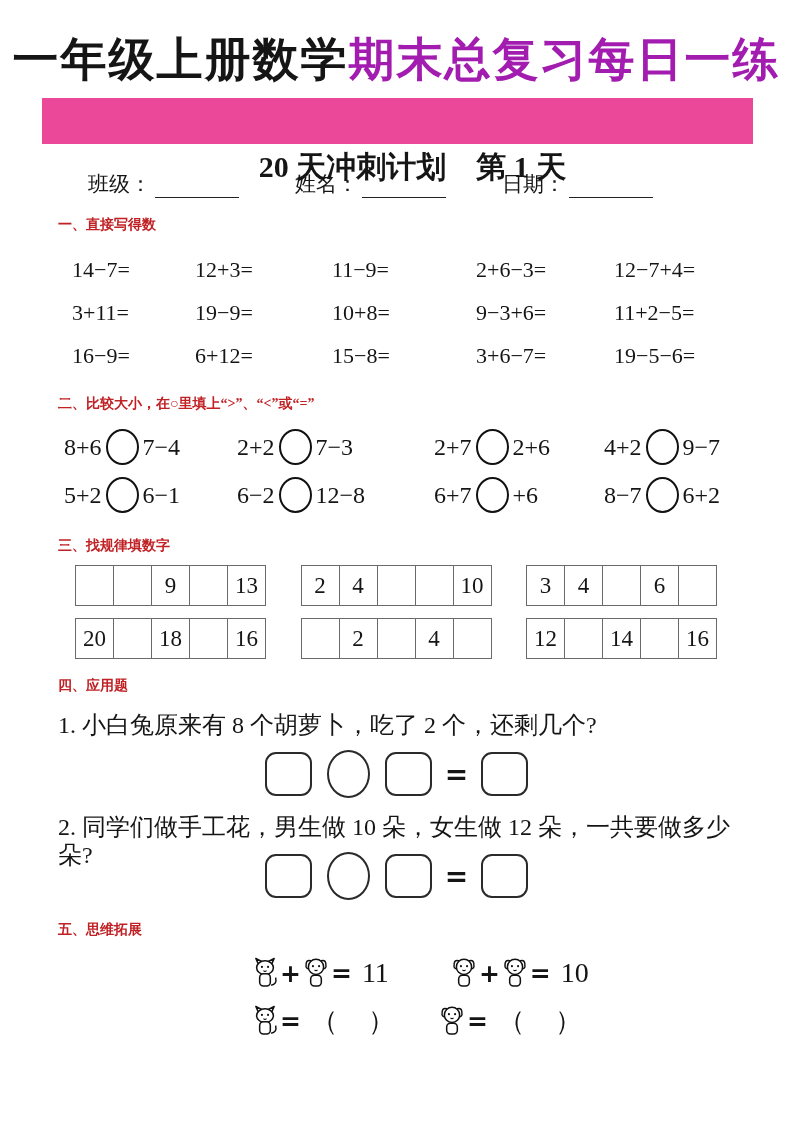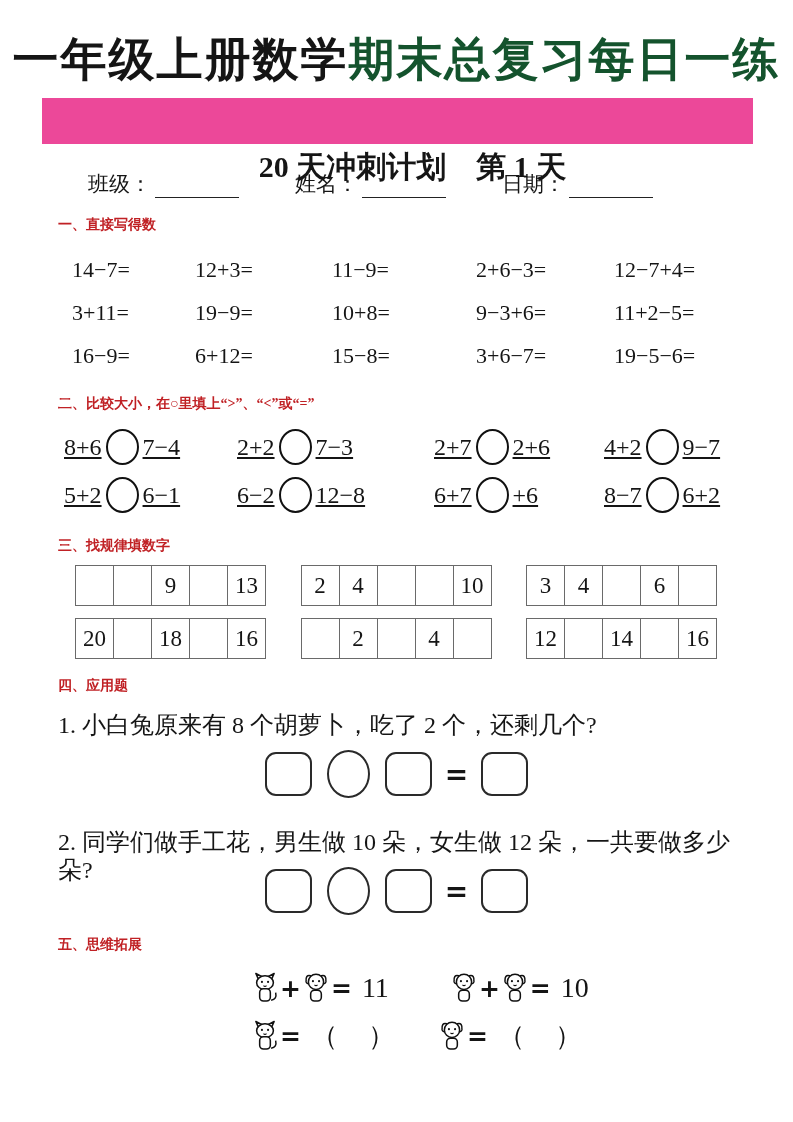--- a/index.html
+++ b/index.html
@@ -5,52 +5,52 @@
   * { box-sizing: border-box; }
   html,body { margin:0; padding:0; background:#fff; }
   .page {
     position:relative; width:793px; height:1122px; margin:0 auto;
     background:#fff; overflow:hidden;
     font-family:"Liberation Serif","DejaVu Serif",serif; color:#151515;
   }
   
   .title { margin:34px 0 0; text-align:center; font-size:46px; font-weight:bold;
            letter-spacing:2px; line-height:52px; white-space:nowrap; }
-  .t-red { color:#14532d;margin-top:39px; }
+  .t-red { color:#a21caf;margin-top:39px; }
   
   .banner { margin:12px 40px 0 42px; height:46px; line-height:46px;
             background:#ec4899; text-align:center; font-size:30px; font-weight:bold;
             white-space:pre; }
   
   .form-row { margin:24px 0 0 88px; height:30px; font-size:21px; display:flex; }
   .form-item { display:flex; align-items:flex-end; margin-right:56px; }
   .blank { display:inline-block; width:84px; border-bottom:1.5px solid #222; height:24px; margin-left:4px; }
   
   .sec-head { margin:14px 0 0 58px; height:26px; line-height:26px;
               color:#c02125; font-weight:bold; font-size:14px; }
   
   .arith { margin:10px 60px 0 72px; display:grid;
            grid-template-columns:123px 137px 144px 138px auto;
            grid-auto-rows:43px; align-items:center; font-size:22px; }
   
   .cmp { margin:6px 40px 0 64px; display:grid;
          grid-template-columns:173px 197px 170px auto;
-         grid-auto-rows:48px; align-items:center; font-size:24px;text-decoration:underline; }
+         grid-auto-rows:48px; align-items:center; font-size:24px; }
   .cmp-item { display:flex; align-items:center; }
   .cmp-circle { display:inline-block; width:33px; height:36px; border:2.5px solid #111;
                 border-radius:50%; margin:0 4px; flex:0 0 auto; }
   
   .tables-row { margin:6px 76px 0 75px; display:flex; justify-content:space-between; }
   .tables-row.second { margin-top:12px; }
   table.pt { border-collapse:collapse; }
   table.pt td { width:38px; height:40px; border:1.5px solid #6a6a6a; text-align:center;
                 font-size:23px; padding:0; }
   
   .prob { margin:12px 40px 0 58px; height:28px; line-height:28px; font-size:24px; }
-  .prob.second { margin-top:27px; }
+  .prob.second { margin-top:12px; }
   .shape-row { margin:8px 0 0; height:54px; display:flex; justify-content:center;
                align-items:center; gap:15px; }
   .shape-sq { display:inline-block; width:47px; height:44px; border:2.5px solid #2a2a2a; border-radius:11px; }
   .shape-oval { display:inline-block; width:43px; height:48px; border:2.5px solid #2a2a2a; border-radius:50%; }
   .shape-eq { font-family:"DejaVu Sans","Liberation Sans",sans-serif; font-weight:bold;
               font-size:28px; margin:0 -2px; }
   
   .pz-line { margin:10px 0 0 252px; height:40px; display:flex; align-items:center; gap:62px; }
   .pz-line.second { gap:44px; margin-top:8px; }
   .pz-eq { display:flex; align-items:center; }

